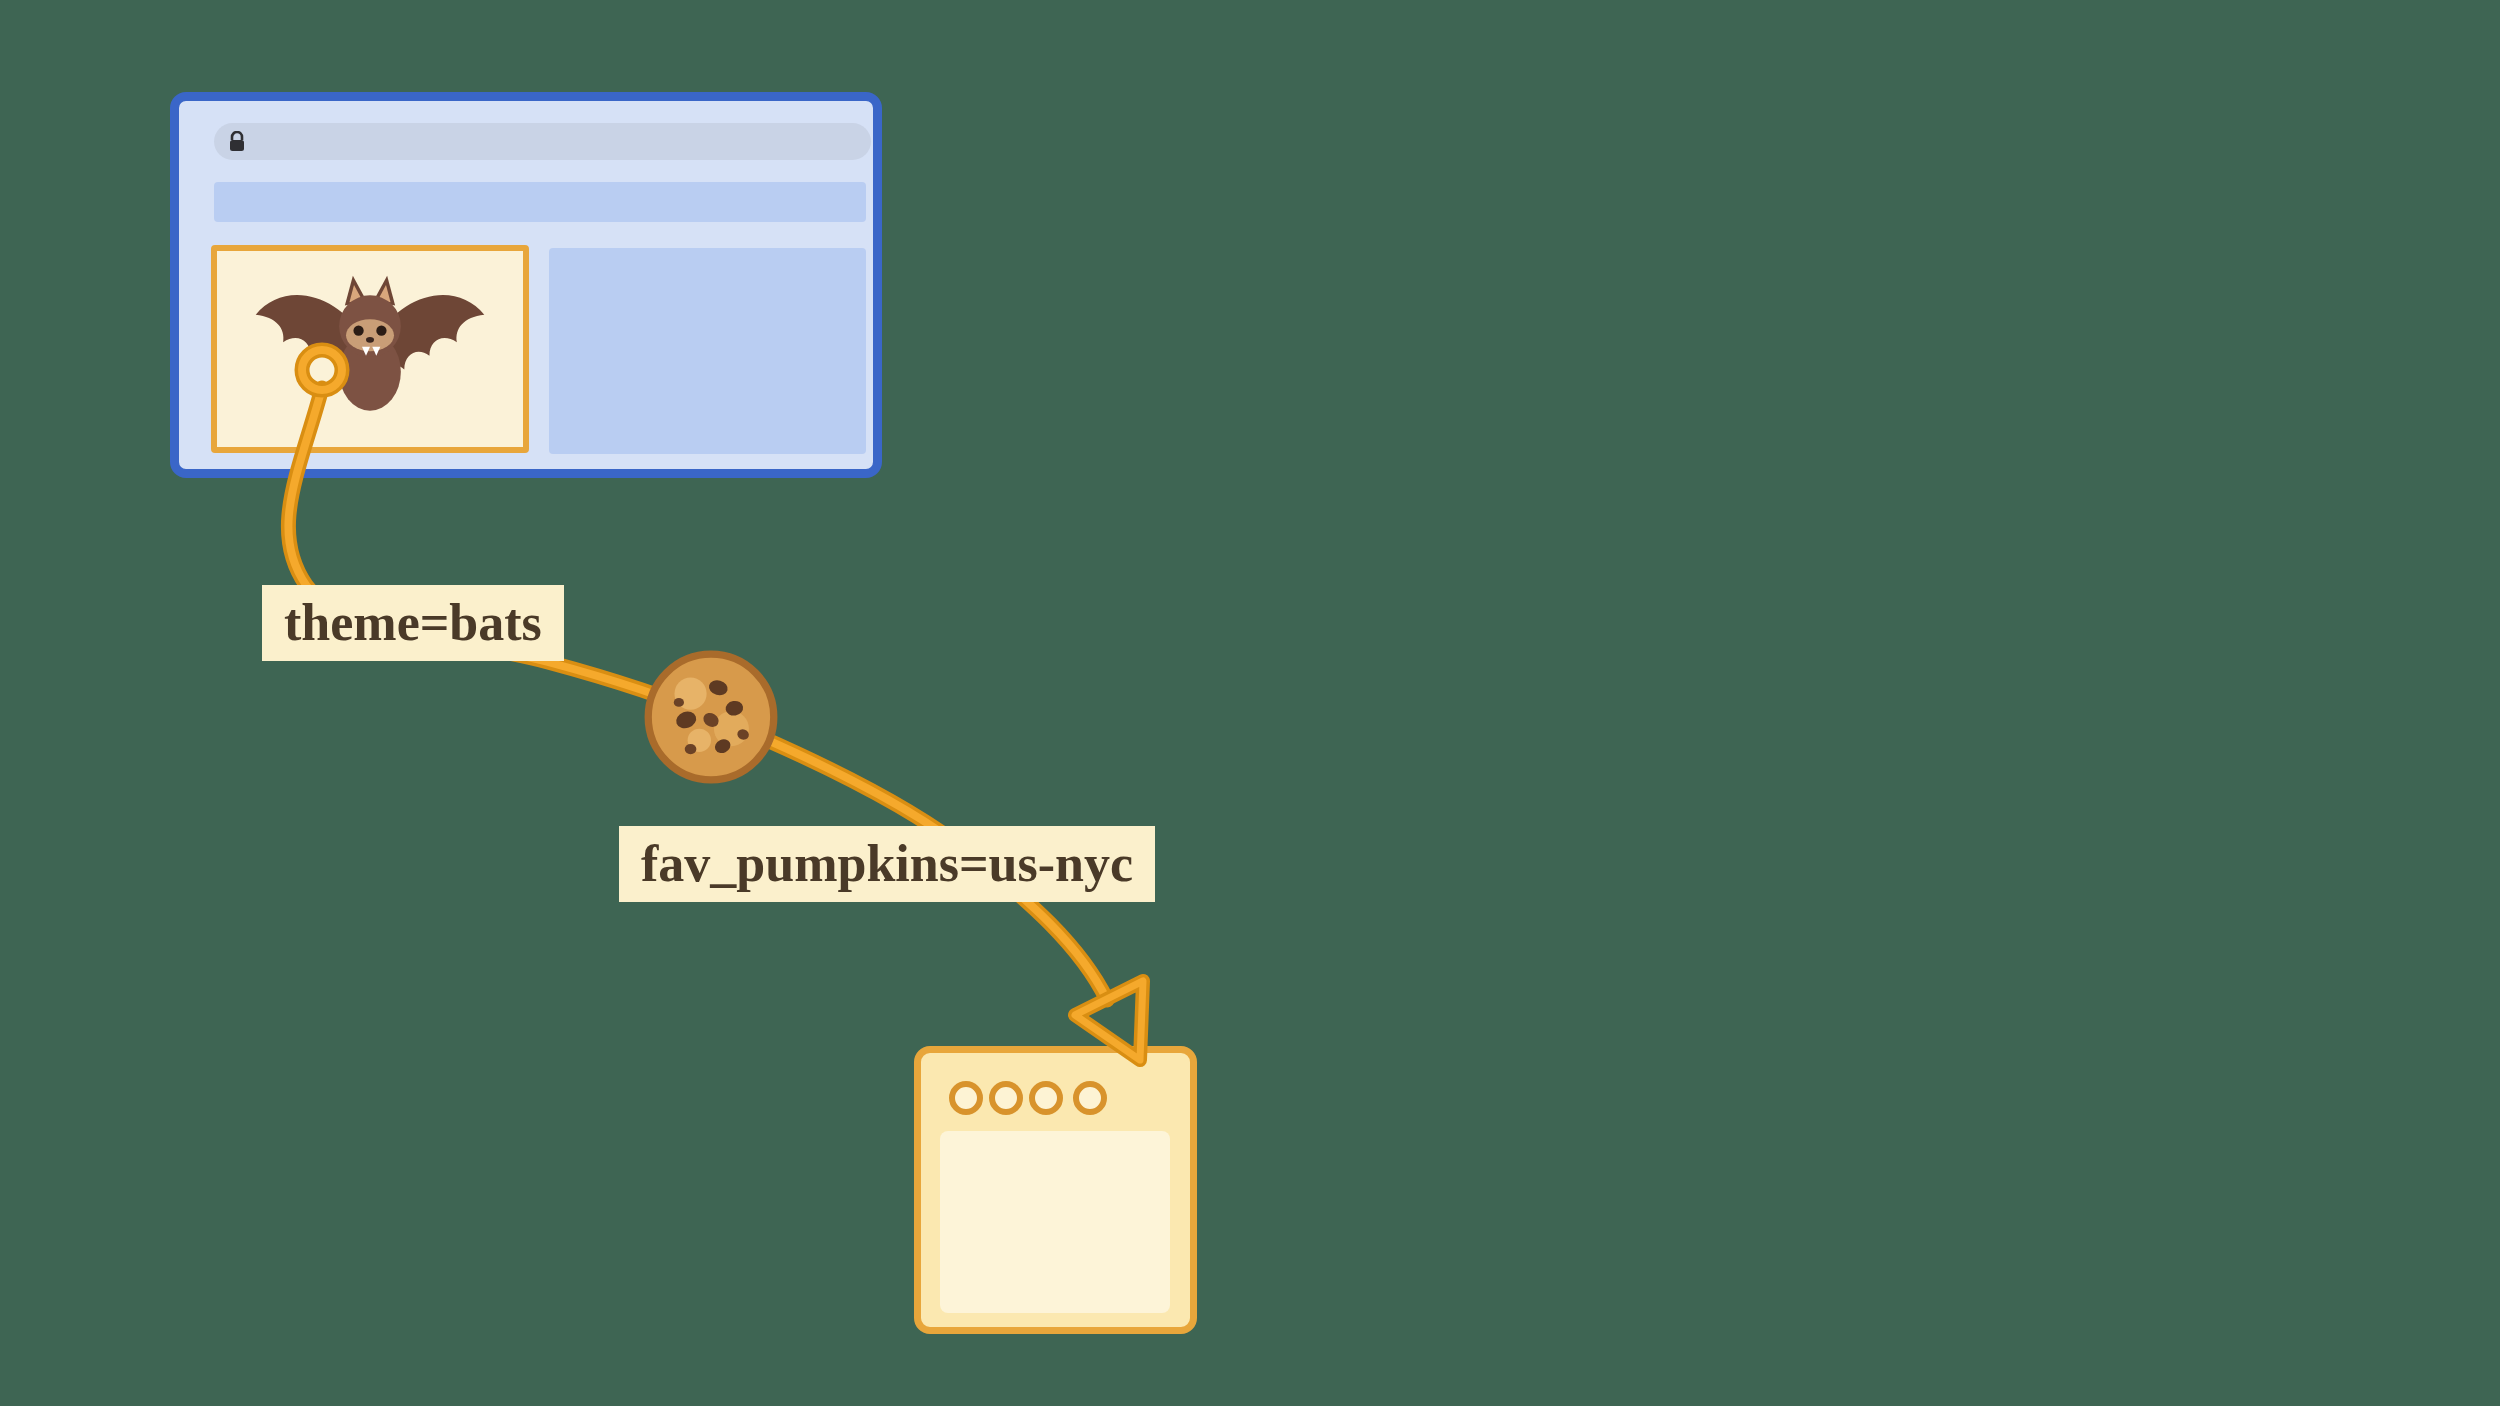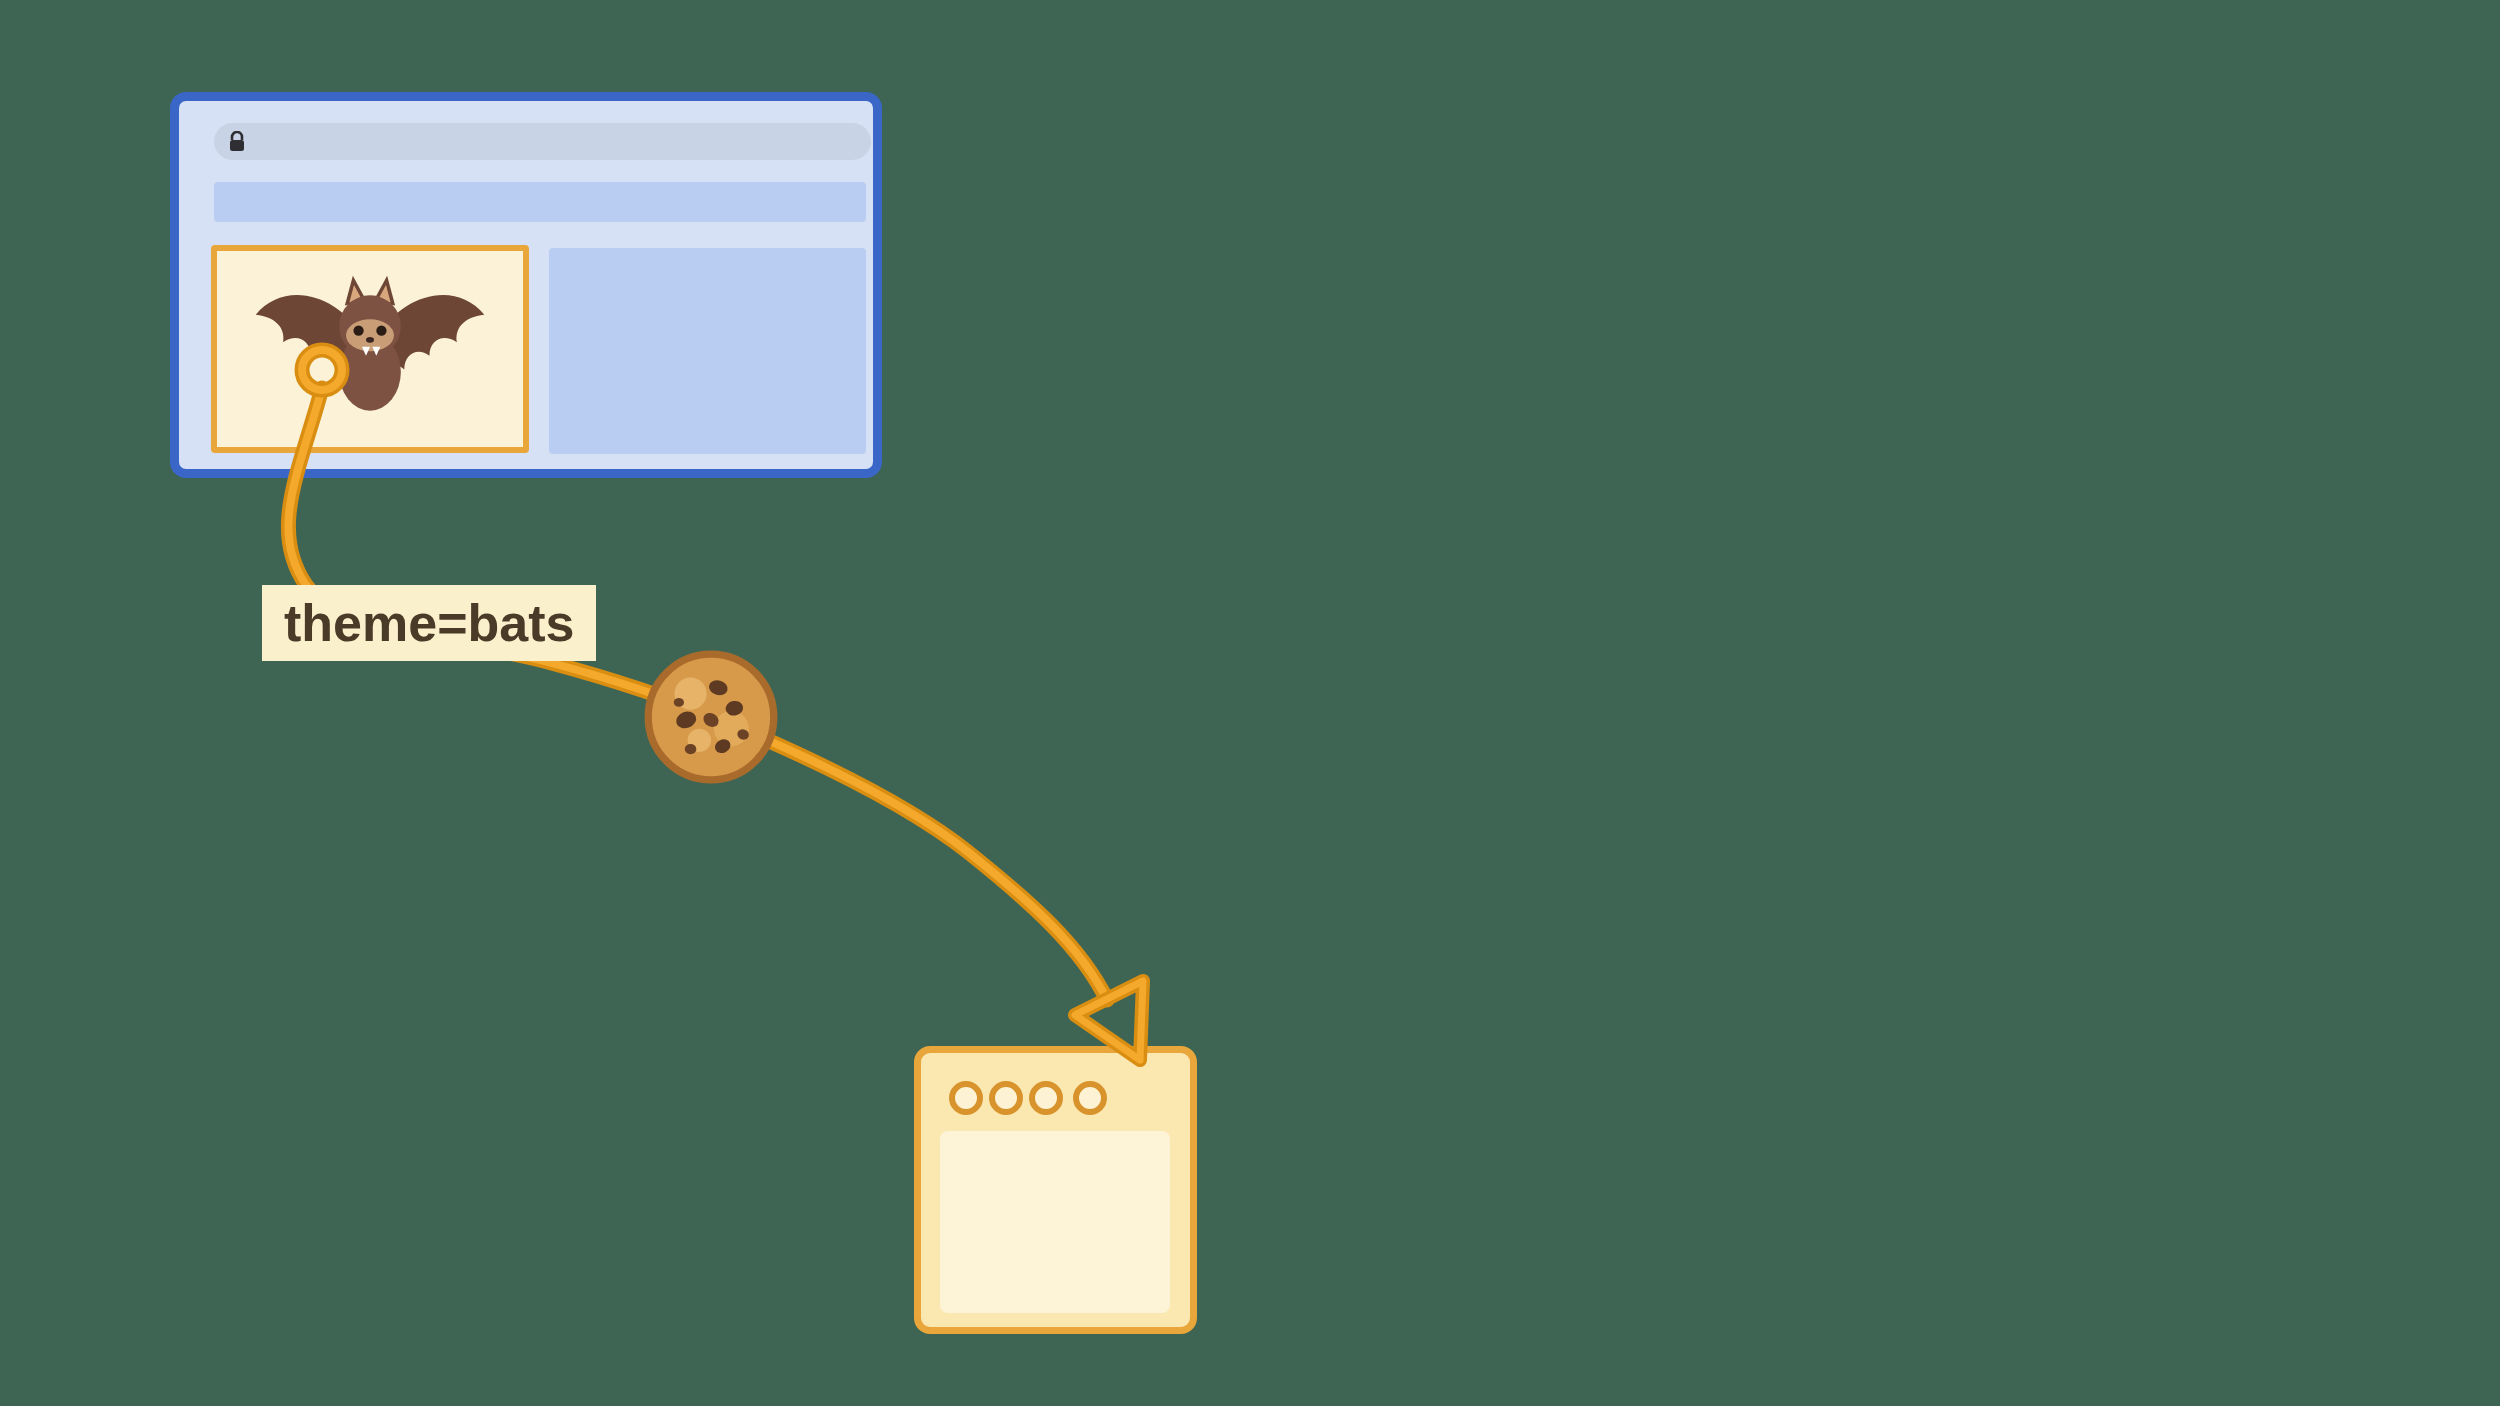--- a/index.html
+++ b/index.html
@@ -78,21 +78,21 @@
     position:absolute;left:0;top:0;width:2500px;height:1406px;
     z-index:2;pointer-events:none;
   }
 
   
   .flow-label{
     position:absolute;
     z-index:3;
     background:#FBF0CC;
     color:#4A3A28;
-    font-family:Liberation Sans, sans-serif;
+    font-family:Liberation Serif, serif;
     font-weight:bold;
     font-size:52px;
     line-height:1;
     padding:12px 22px;
     white-space:nowrap;
   }
   #label-theme{left:262px;top:585px;}
   #label-fav{left:619px;top:826px;}
 
   
@@ -175,20 +175,21 @@
 
     <circle cx="322" cy="370" r="20" fill="none" stroke="#D98E12" stroke-width="15"></circle>
     <circle cx="322" cy="370" r="20" fill="none" stroke="#F5A92C" stroke-width="8"></circle>
 
     <polygon points="1140,1060 1075,1015 1143,981" fill="none" stroke="#D98E12" stroke-width="14" stroke-linejoin="round"></polygon>
     <polygon points="1140,1060 1075,1015 1143,981" fill="none" stroke="#F5A92C" stroke-width="7" stroke-linejoin="round"></polygon>
   </svg>
 
   <div class="flow-label" id="label-theme">theme=bats</div>
 
+  <div class="flow-label" id="label-fav">fav_pumpkins=us-nyc</div>
 
   <svg class="cookie" viewBox="0 0 100 100">
     <circle cx="50" cy="50" r="43" fill="#D79A4B" stroke="#A96B2B" stroke-width="5"></circle>
     <circle cx="36" cy="34" r="11" fill="#E7B368"></circle>
     <circle cx="64" cy="58" r="12" fill="#E2AB5C"></circle>
     <circle cx="42" cy="66" r="8" fill="#E7B368"></circle>
     <ellipse cx="33" cy="52" rx="7" ry="5.5" fill="#5E3A22" transform="rotate(-20 33 52)"></ellipse>
     <ellipse cx="55" cy="30" rx="6.5" ry="5" fill="#5E3A22" transform="rotate(15 55 30)"></ellipse>
     <ellipse cx="66" cy="44" rx="6" ry="5" fill="#5E3A22" transform="rotate(-10 66 44)"></ellipse>
     <ellipse cx="50" cy="52" rx="5.5" ry="4.5" fill="#6B4226" transform="rotate(30 50 52)"></ellipse>

